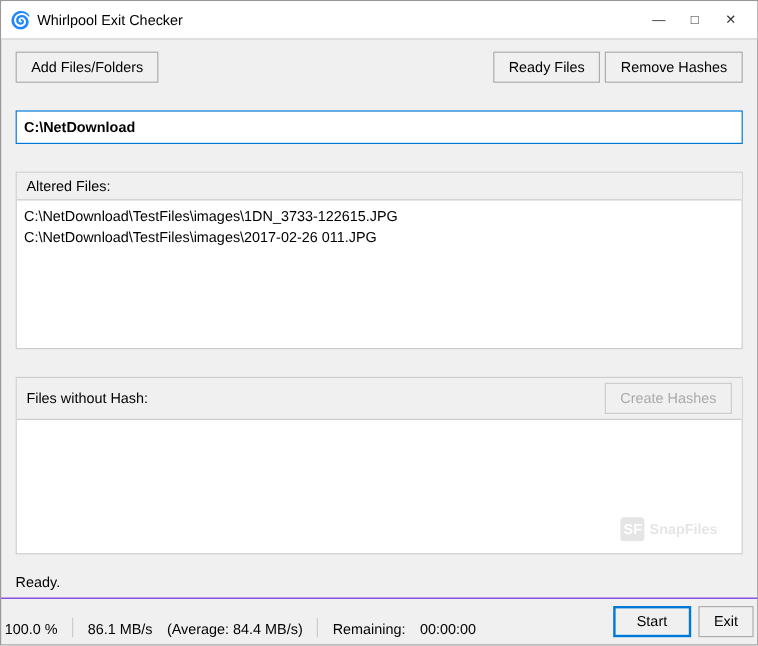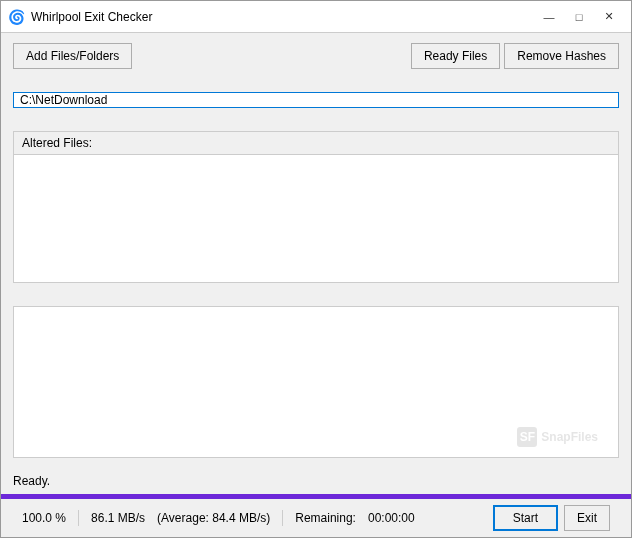--- a/index.html
+++ b/index.html
@@ -104,27 +104,28 @@
       border: 2px solid #0078d7;
       padding: 3px 18px;
     }
 
     .spacer {
       flex: 1;
     }
 
     .path-input {
       width: 100%;
-      height: 16px;
+      height: 28px;
       border: 1px solid #0078d7;
       padding: 0 6px;
       font-size: 12px;
       outline: none;
       background: #fff;
       color: #000;
+      font-weight: bold;
     }
 
     .panel {
       border: 1px solid #ccc;
       background: #fff;
       display: flex;
       flex-direction: column;
       overflow: hidden;
     }
 
@@ -194,24 +195,24 @@
     }
 
     .status-bar {
       padding: 6px 12px;
       font-size: 12px;
       color: #000;
       flex-shrink: 0;
     }
 
     .bottom-bar {
-      border-top: 5px solid #6d28d9;
-      padding: 6px 21px;
-      display: flex;
-      align-items: center;
+      border-top: 1px solid #6d28d9;
+      padding: 6px 3px;
+      display: flex;
+      align-items: flex-end;
       gap: 12px;
       flex-shrink: 0;
     }
 
     .bottom-status {
       font-size: 12px;
       color: #000;
     }
 
     .separator {
@@ -249,23 +250,32 @@
       <button class="btn">Ready Files</button>
       <button class="btn">Remove Hashes</button>
     </div>
 
     <input class="path-input" type="text" value="C:\NetDownload" style="">
 
     <div class="panel altered-panel">
       <div class="panel-header">
         <span class="panel-label">Altered Files:</span>
       </div>
+      <div class="panel-body" id="altered-body">
+
+      <div class="panel-file-item">C:\NetDownload\TestFiles\images\1DN_3733-122615.JPG</div>
+          <div class="panel-file-item">C:\NetDownload\TestFiles\images\2017-02-26 011.JPG</div>
+        </div>
     </div>
 
     <div class="panel nohash-panel">
+      <div class="panel-header">
+        <span class="panel-label">Files without Hash:</span>
+        <button class="btn" style="color:#aaa; border-color:#ccc;">Create Hashes</button>
+      </div>
       <div class="panel-body" id="nohash-body">
         <div class="watermark">
           <div class="watermark-icon">SF</div>
           <span>SnapFiles</span>
         </div>
       </div>
     </div>
 
   </div>
 

